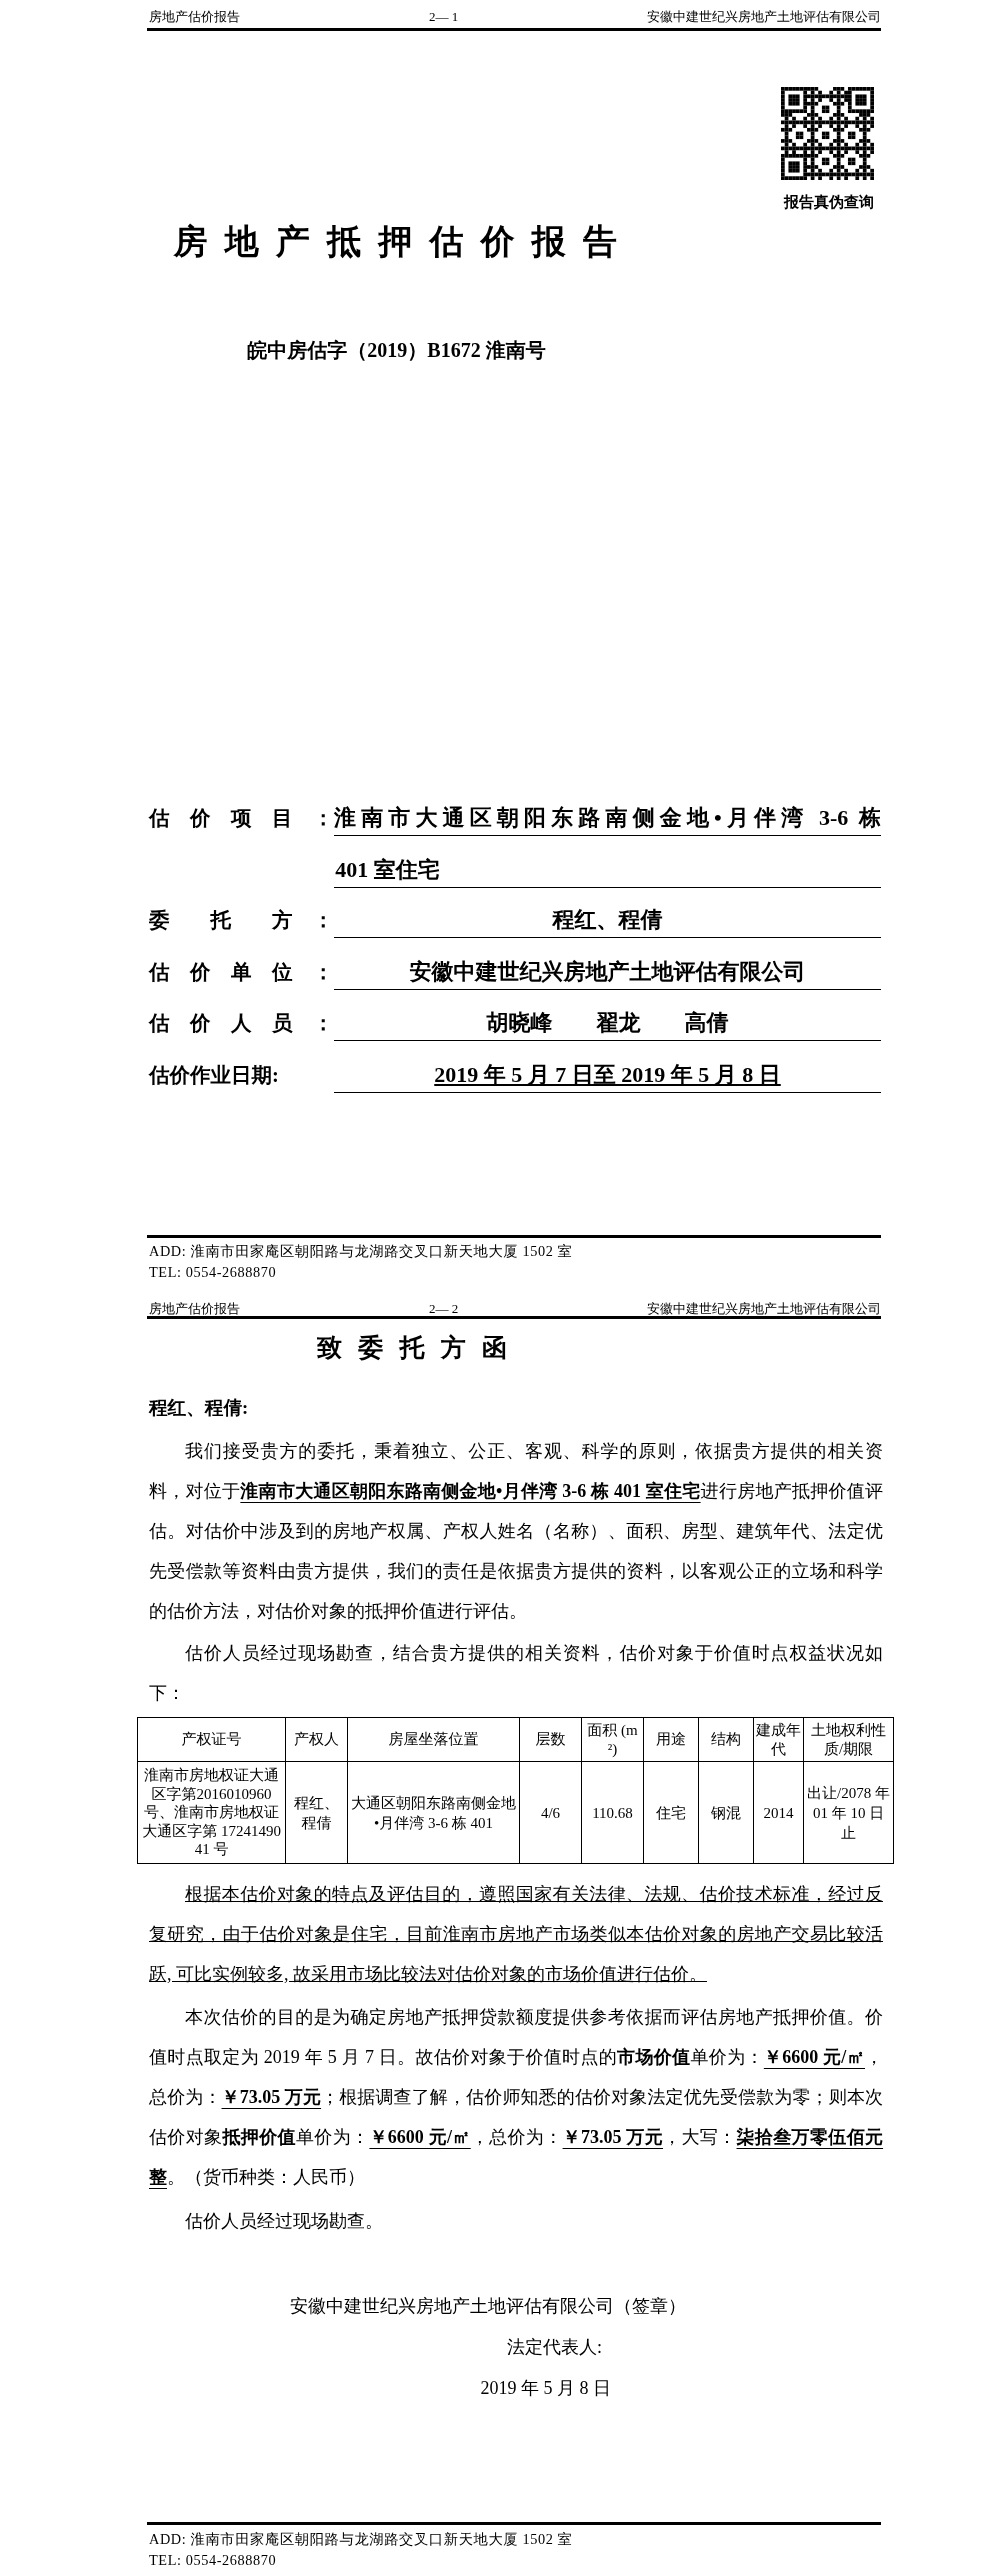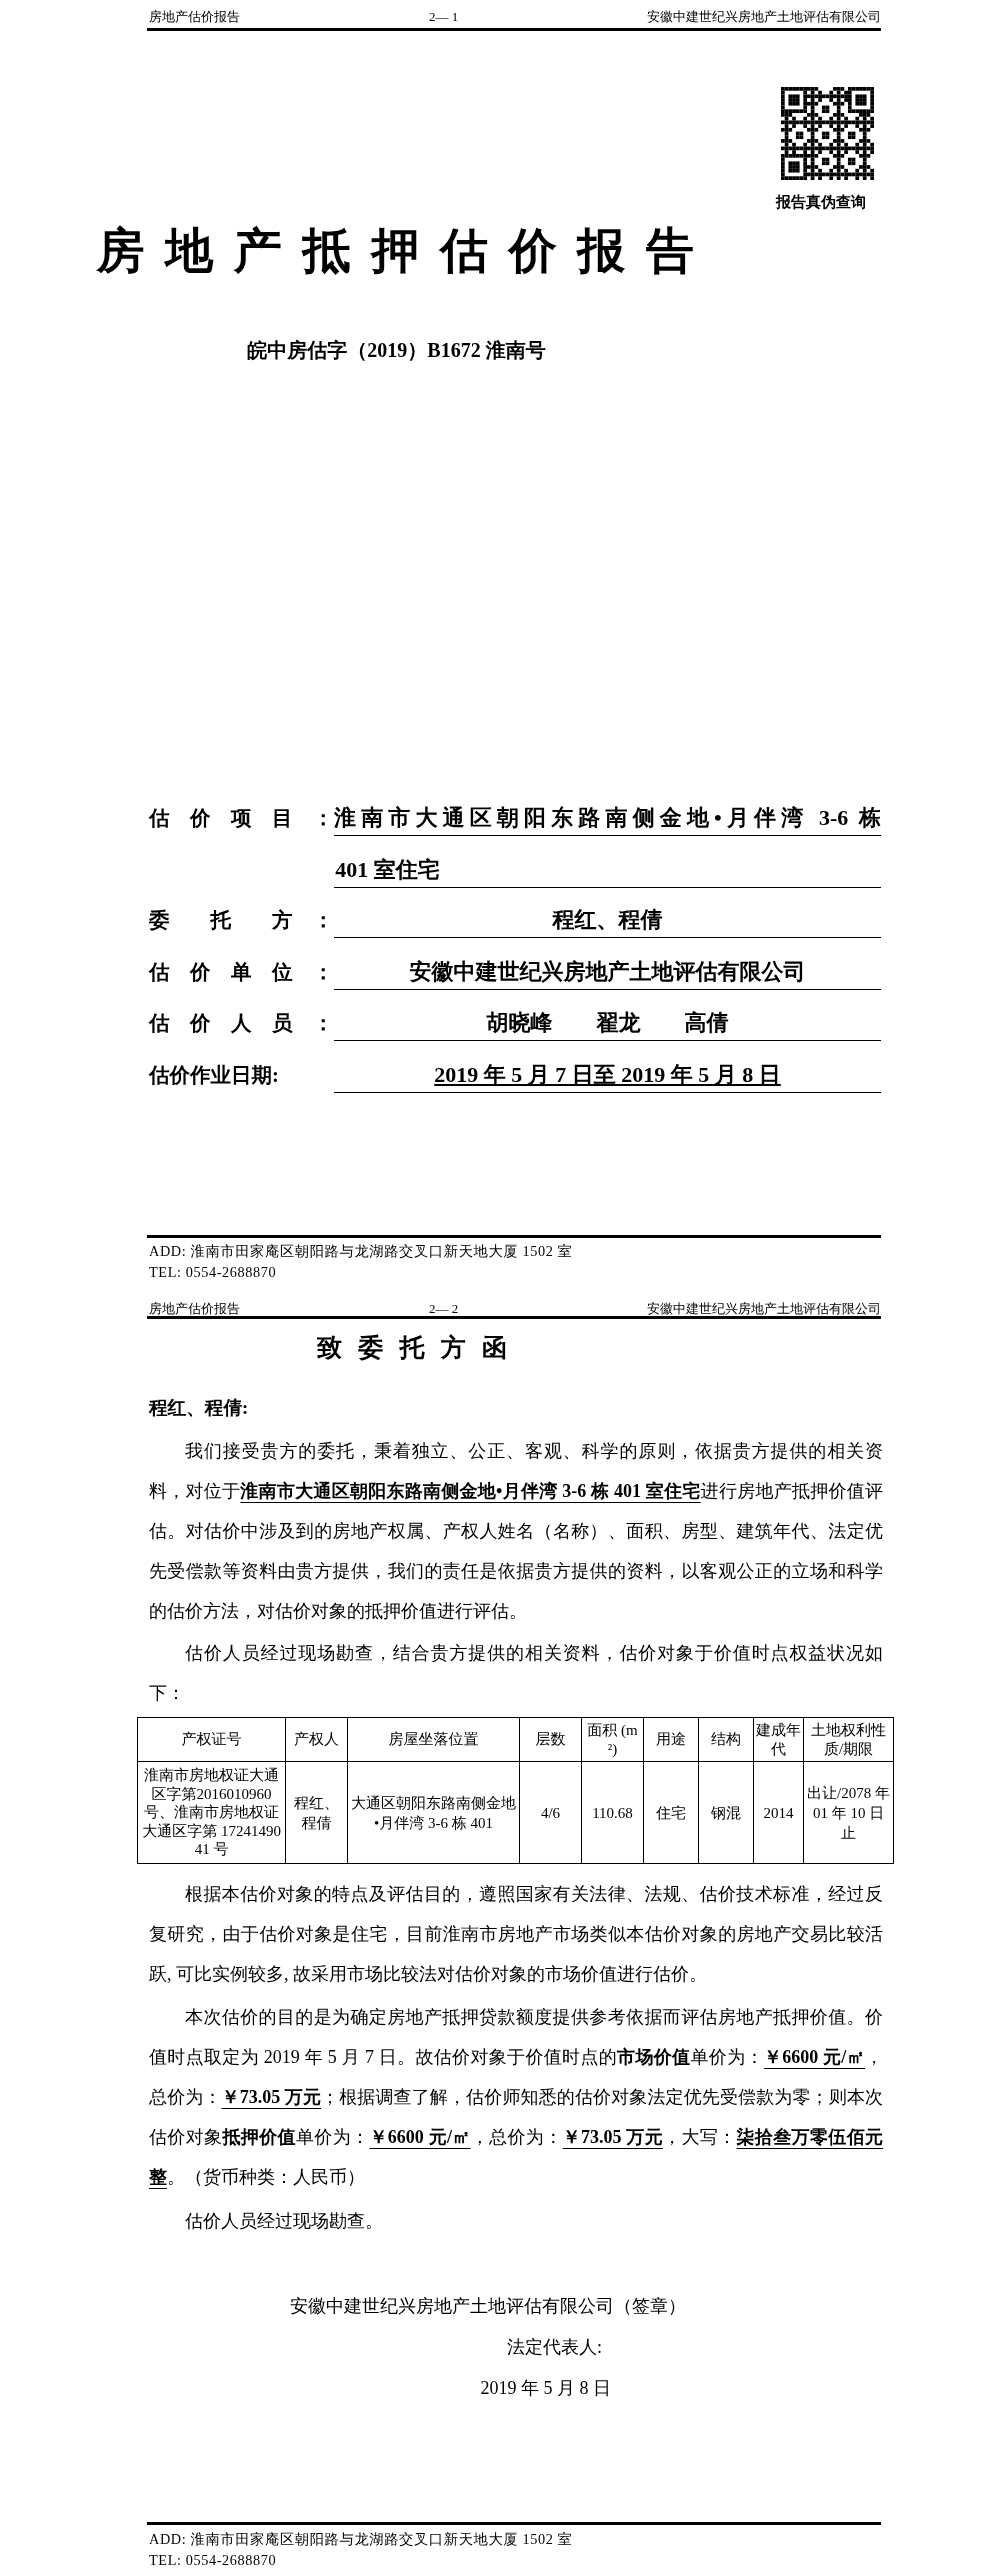--- a/index.html
+++ b/index.html
@@ -14,26 +14,26 @@
   
   .running-head {
     position:absolute; left:149px; width:732px;
     display:flex; justify-content:space-between; align-items:baseline;
     font-size:13px;
   }
   .head-rule { position:absolute; left:147px; width:734px; height:2.5px; background:#000; }
 
   
   .qr { position:absolute; left:781px; top:87px; width:93px; height:93px; }
-  .qr-caption { position:absolute; left:776px; top:193px; width:106px; 
+  .qr-caption { position:absolute; left:776px; top:193px; width:106px; text-align:center;
                 font-weight:bold; font-size:15px; }
 
   
   .main-title { position:absolute; left:0; top:219px; width:100%; text-align:center;
-                font-size:48px; font-weight:bold; letter-spacing:2.5px; word-spacing:3.7px; white-space:nowrap; }
+                font-size:34px; font-weight:bold; letter-spacing:2.5px; word-spacing:3.7px; white-space:nowrap; }
   .report-no { position:absolute; left:0; top:337px; width:100%; text-align:center;
                font-size:20px; font-weight:bold; }
 
   
   .flabel { position:absolute; left:149px; font-size:20.5px; font-weight:bold;
             line-height:35px; white-space:nowrap; }
   .uline  { position:absolute; left:334px; width:547px; height:35px;
             border-bottom:1.9px solid #000; font-size:22px; font-weight:bold;
             line-height:34px; text-align:center; white-space:nowrap; }
   .uline.fill { text-align:justify; text-align-last:justify; white-space:normal; }
@@ -513,21 +513,21 @@
           <td>4/6</td>
           <td>110.68</td>
           <td>住宅</td>
           <td>钢混</td>
           <td>2014</td>
           <td>出让/2078 年 01 年 10 日止</td>
         </tr>
       </tbody>
     </table>
 
-    <p class="para" style="top:575px;">根据本估价对象的特点及评估目的，遵照国家有关法律、法规、估价技术标准，经过反复研究，由于估价对象是住宅，目前淮南市房地产市场类似本估价对象的房地产交易比较活跃, 可比实例较多, 故采用市场比较法对估价对象的市场价值进行估价。</p>
+    <p class="para" style="top:575px;text-decoration:underline;">根据本估价对象的特点及评估目的，遵照国家有关法律、法规、估价技术标准，经过反复研究，由于估价对象是住宅，目前淮南市房地产市场类似本估价对象的房地产交易比较活跃, 可比实例较多, 故采用市场比较法对估价对象的市场价值进行估价。</p>
 
     <p class="para" style="top:698px;"><span>本次估价的目的是为确定房地产抵押贷款额度提供参考依据而评估房地产抵押价值。价值时点取定为 2019 年 5 月 7 日。故估价对象于价值时点的</span><span class="bo">市场价值</span><span>单价为：</span><span class="bu">￥6600 元/㎡</span><span>，总价为：</span><span class="bu">￥73.05 万元</span><span>；根据调查了解，估价师知悉的估价对象法定优先受偿款为零；则本次估价对象</span><span class="bo">抵押价值</span><span>单价为：</span><span class="bu">￥6600 元/㎡</span><span>，总价为：</span><span class="bu">￥73.05 万元</span><span>，大写：</span><span class="bu">柒拾叁万零伍佰元整</span><span>。（货币种类：人民币）</span></p>
 
     <p class="para" style="top:902px;">估价人员经过现场勘查。</p>
 
     <div class="sig" style="top:995px; right:107px;">安徽中建世纪兴房地产土地评估有限公司（签章）</div>
     <div class="sig" style="top:1036px; right:191px;">法定代表人:</div>
     <div class="sig" style="top:1077px; right:182px;">2019 年 5 月 8 日</div>
 
     <div class="foot-rule" style="top:1223px;"></div>

